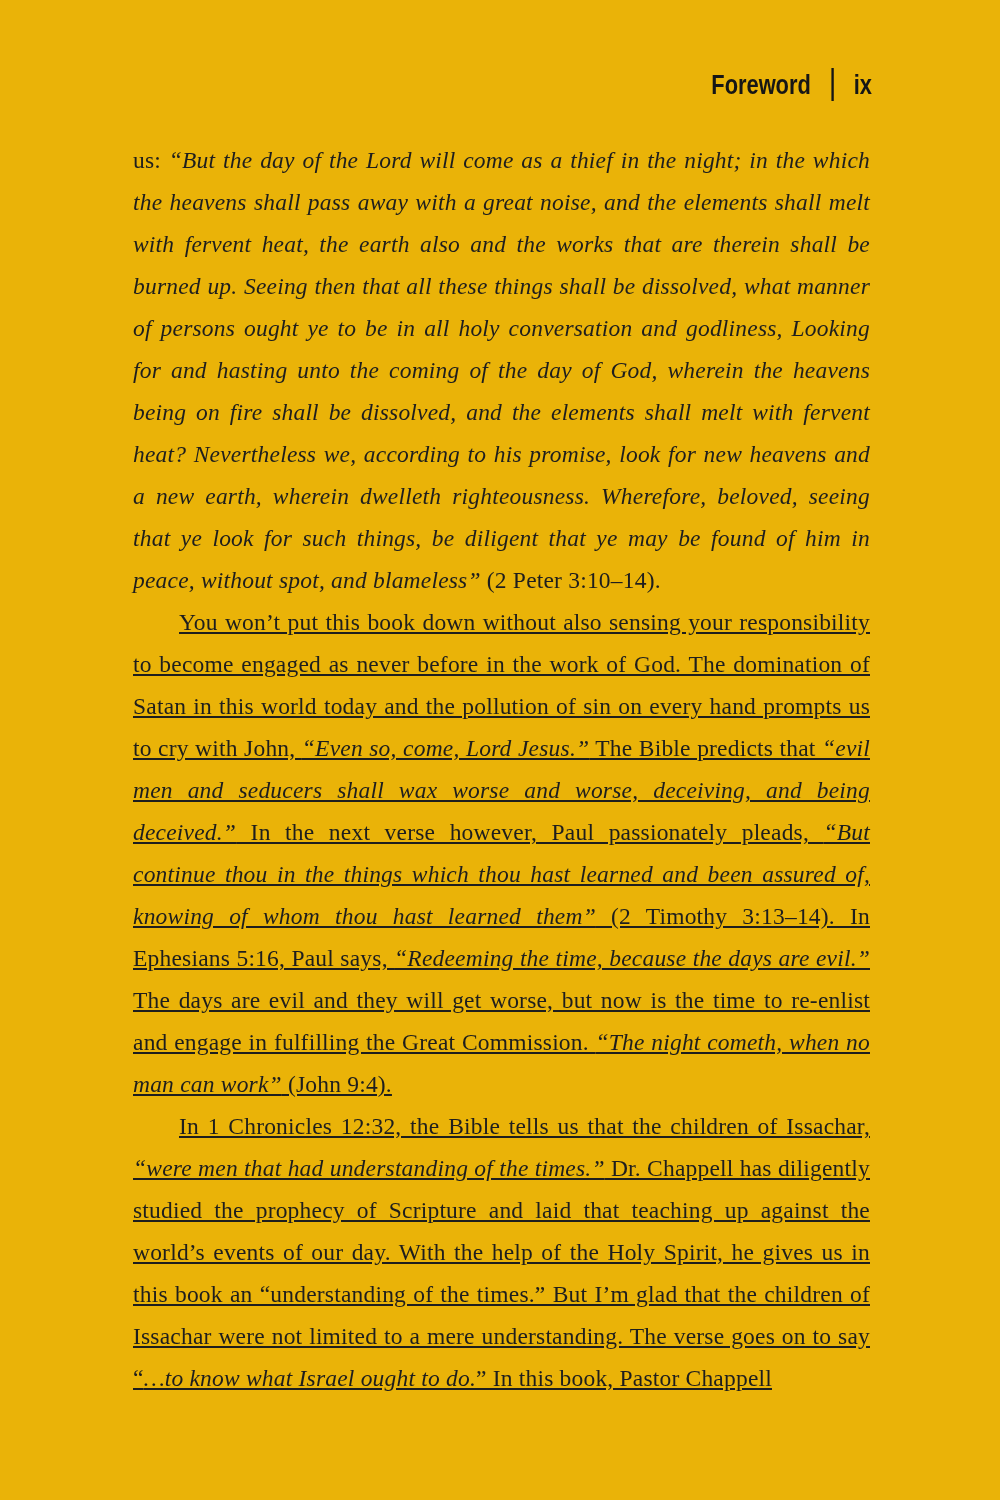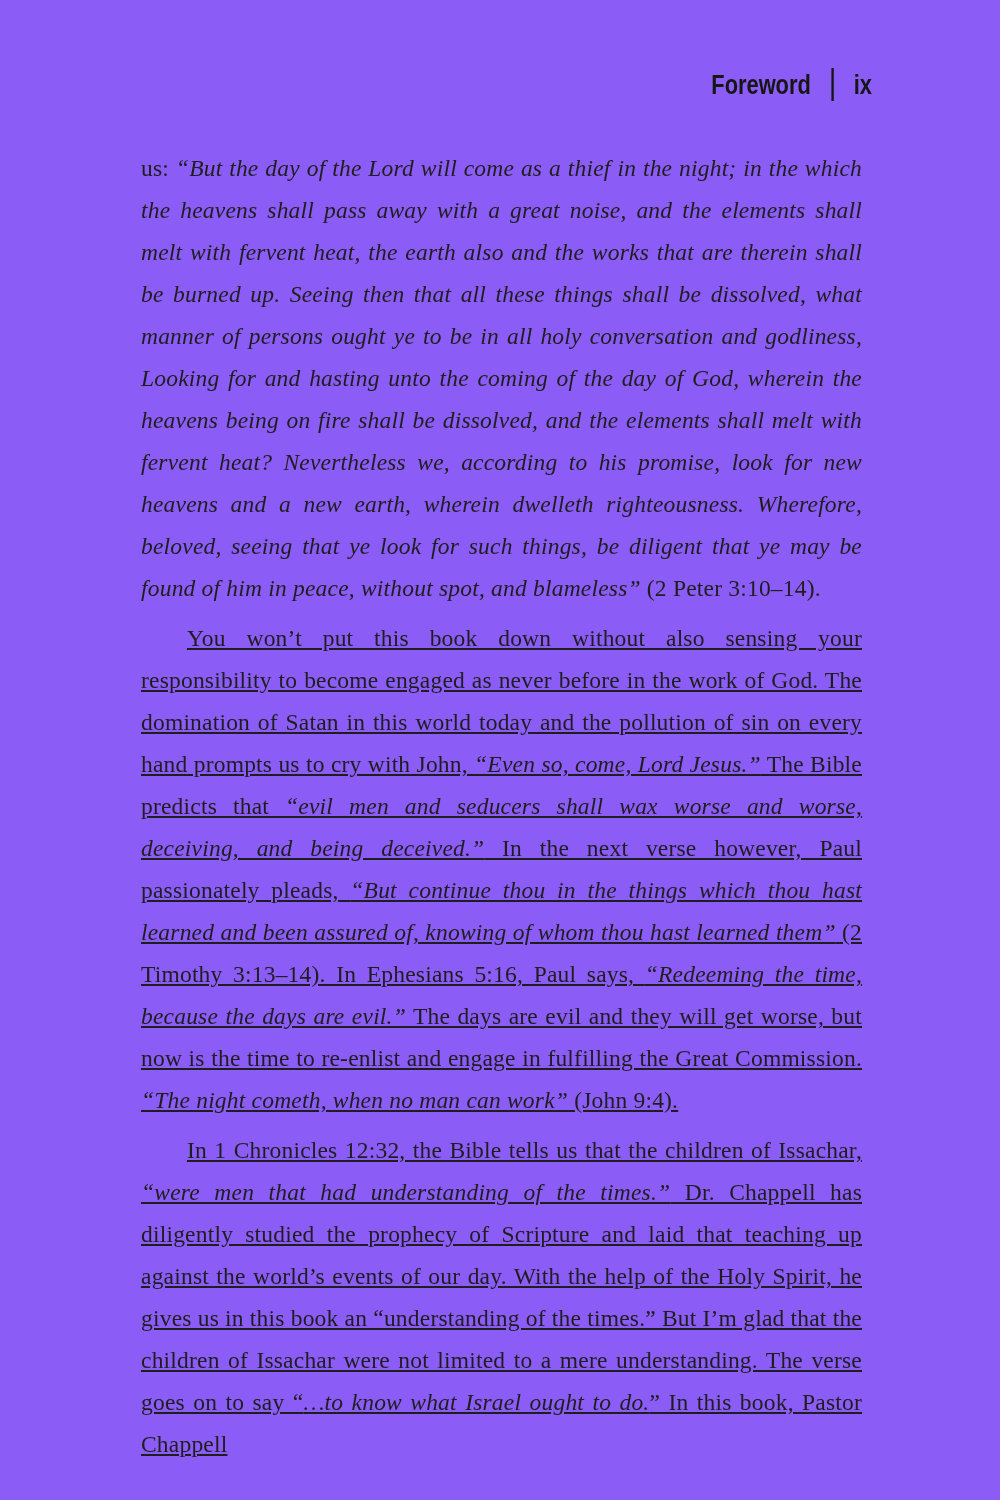--- a/index.html
+++ b/index.html
@@ -11,21 +11,21 @@
     width: 1000px;
     height: 1500px;
     position: relative;
     font-family: "Liberation Serif", serif;
     color: #1e1e1e;
     overflow: hidden;
   }
   .page {
     position: absolute;
     inset: 0;
-    background: #8b5cf6;
+    background: #eab308;
   }
   .page-header {
     position: absolute;
     top: 68px;
     right: 128px;
     display: flex;
     align-items: center;
     font-family: "Liberation Sans", sans-serif;
     font-weight: 700;
     font-size: 28px;
@@ -45,21 +45,21 @@
     position: absolute;
     top: 139px;
     left: 133px;
     width: 737px;
     font-size: 23.5px;
     line-height: 42px;
     letter-spacing: 0.2px;
     color: #1e1e1e;
   }
   .para {
-    margin: 8px;
+    margin: 0;
     text-align: justify;
     text-align-last: left;
   }
   .para.indent {
     text-indent: 46px;
     text-decoration: underline;
   }
   .it {
     font-style: italic;
   }

